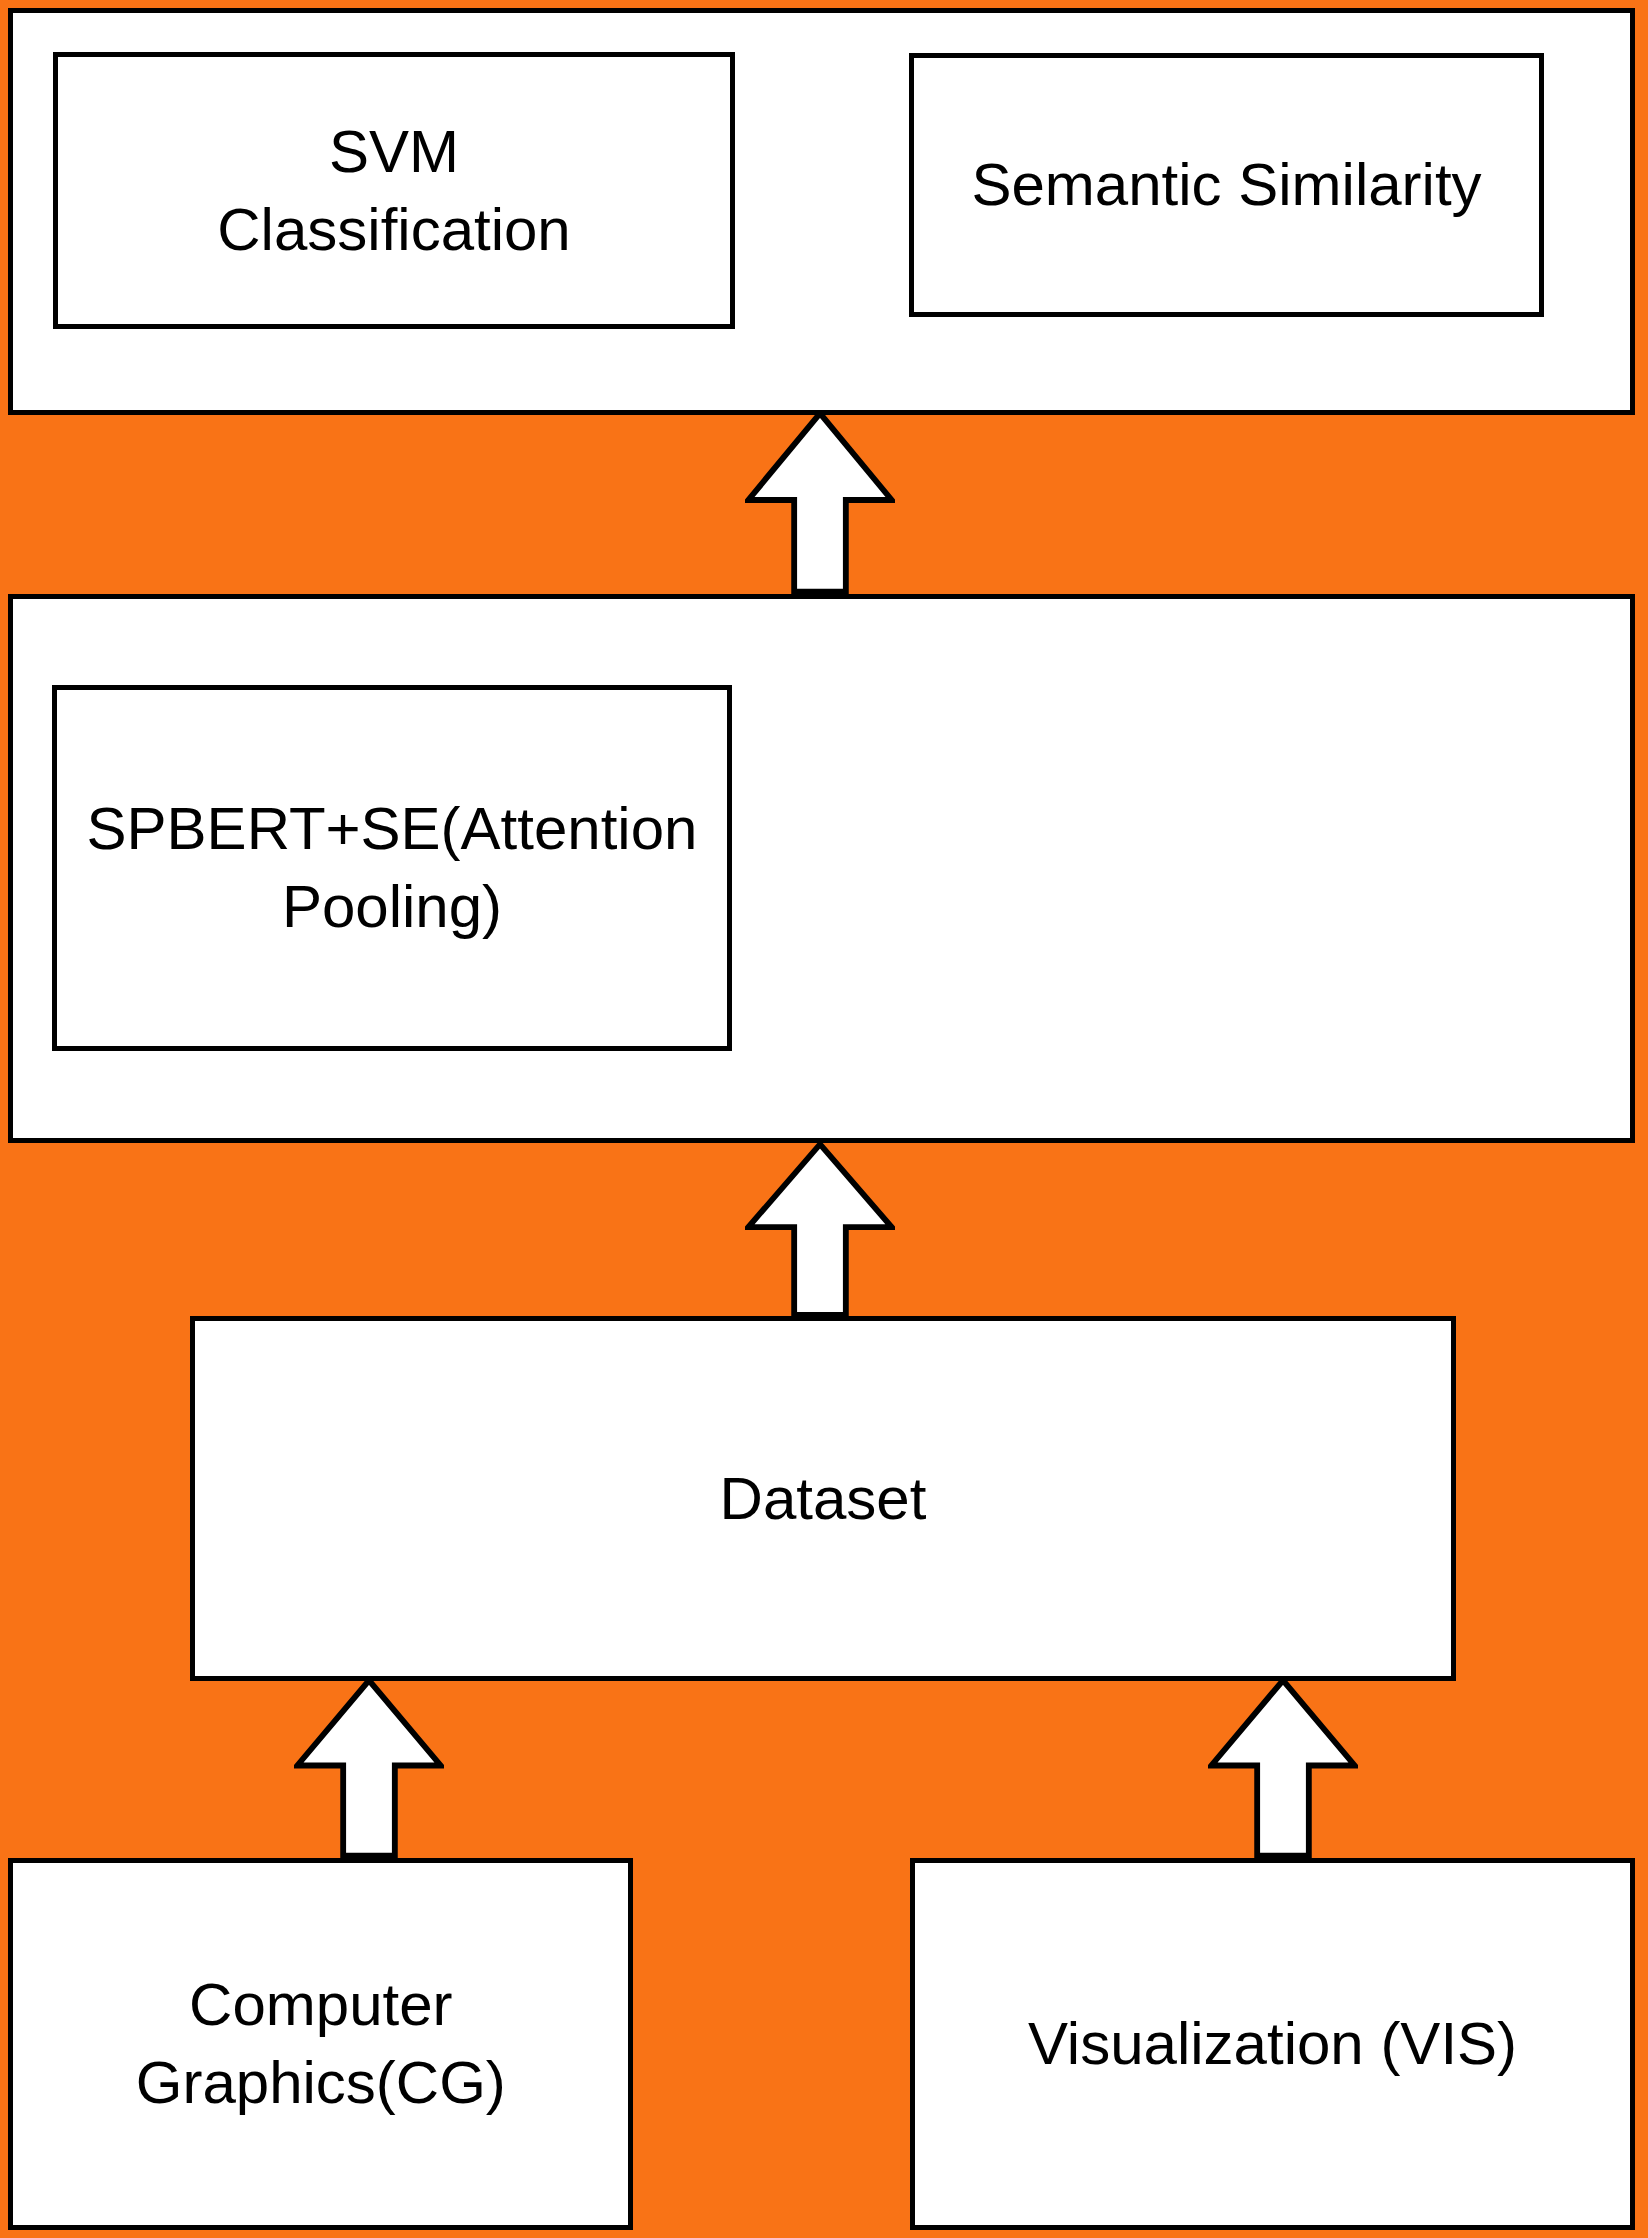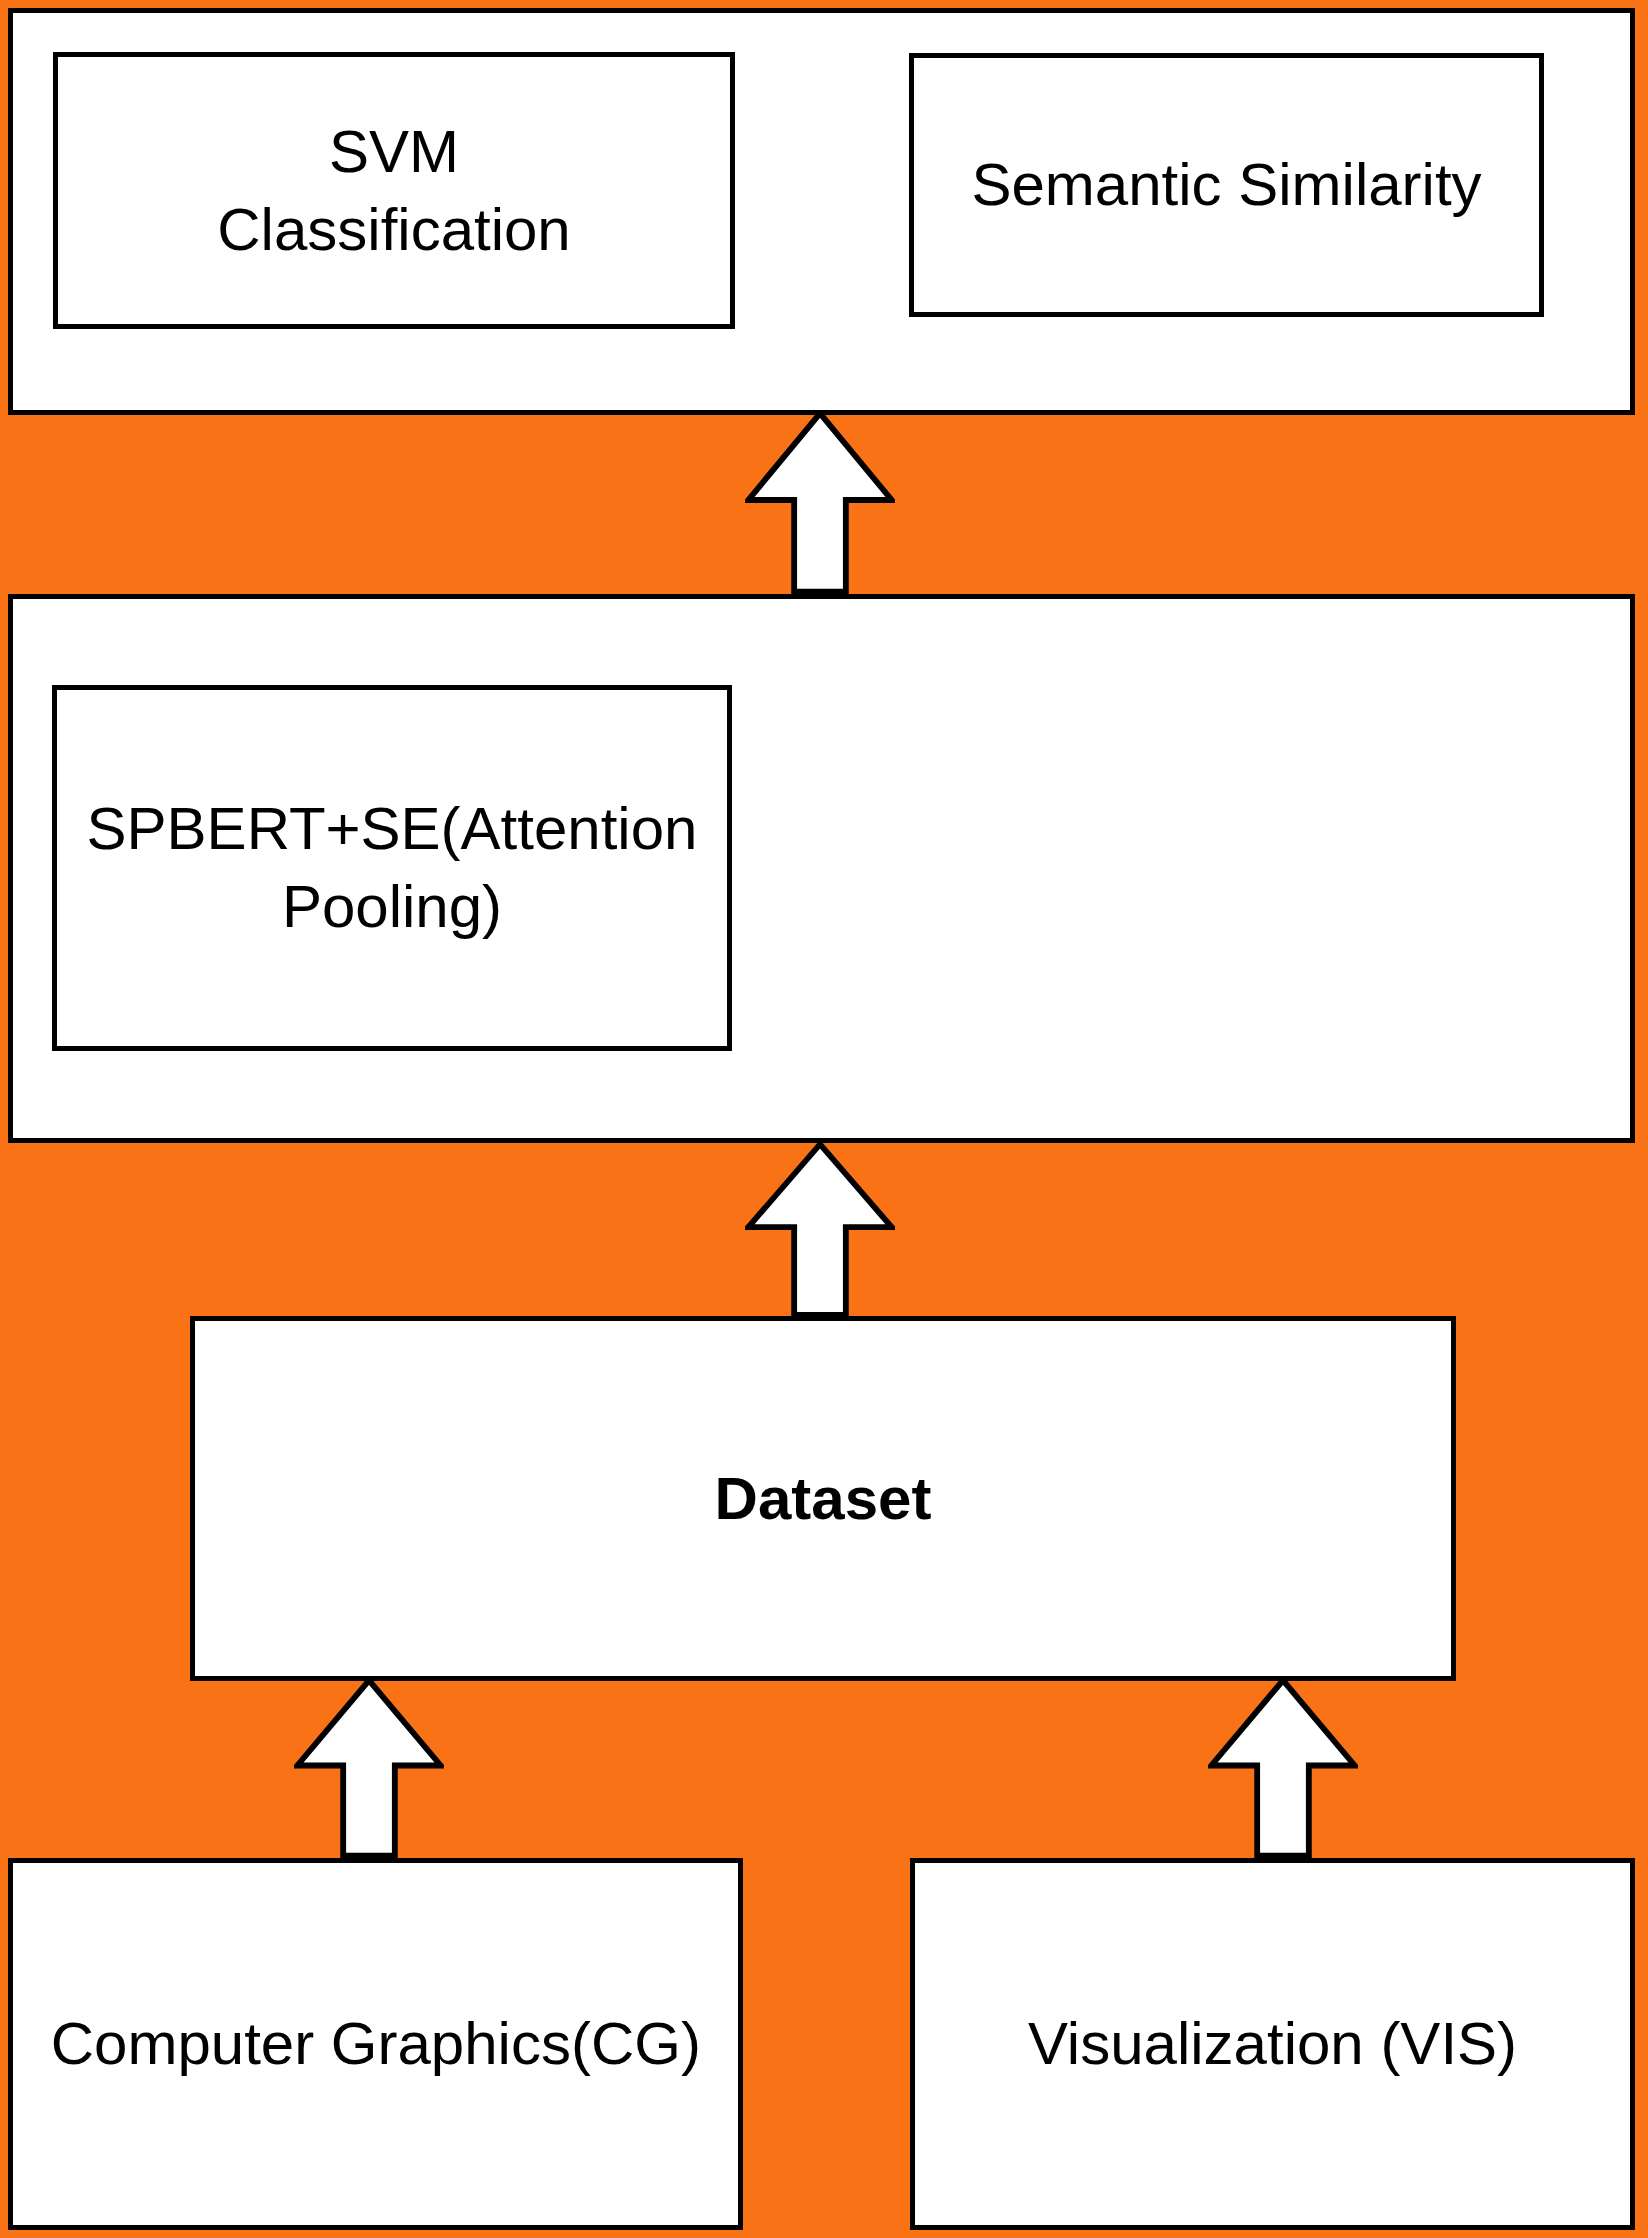--- a/index.html
+++ b/index.html
@@ -40,23 +40,23 @@
 
   
   .top-container    { left: 8.3px;   top: 8.3px;   width: 1627px; height: 407px; }
   .svm-box          { left: 53px;   top: 52px;   width: 682px;  height: 277px; }
   .semantic-box     { left: 909px; top: 53px;   width: 635px;  height: 264px; }
 
   .middle-container { left: 8.3px;   top: 594px;  width: 1627px; height: 549px; }
   .se-box           { left: 52px;   top: 685px;  width: 680px;  height: 366px; }
   .ne-box           { left: 824px;  top: 687px;  width: 767px;  height: 365px; }
 
-  .dataset-box      { left: 190px;  top: 1316px; width: 1266px; height: 365px; font-weight: bold; }
+  .dataset-box      { left: 190px;  top: 1316px; width: 1266px; height: 365px; }
 
-  .cg-box           { left: 8.3px;   top: 1858px; width: 735px;  height: 372px; }
+  .cg-box           { left: 8.3px;   top: 1858px; width: 625px;  height: 372px; }
   .vis-box          { left: 910px; top: 1858px; width: 725px;  height: 372px; }
 
   .arrow-1 { left: 745px;  top: 410px;  width: 150px; height: 185px; }
   .arrow-2 { left: 745px;  top: 1141px; width: 150px; height: 177px; }
   .arrow-3 { left: 294px;  top: 1677px; width: 150px; height: 182px; }
   .arrow-4 { left: 1208px; top: 1677px; width: 150px; height: 182px; }
 </style>
 </head>
 <body>
 

